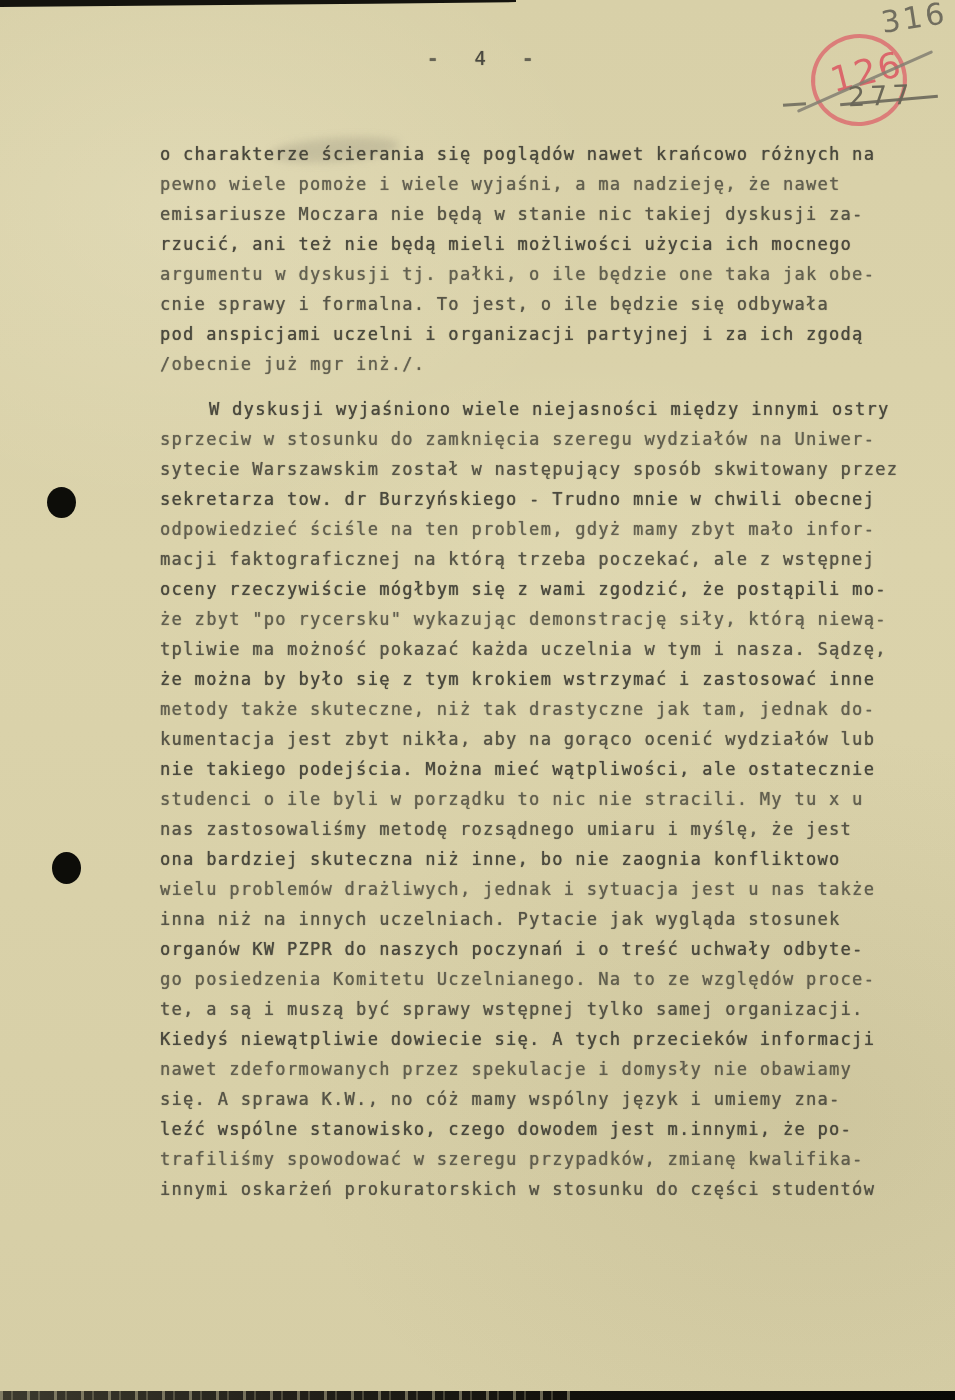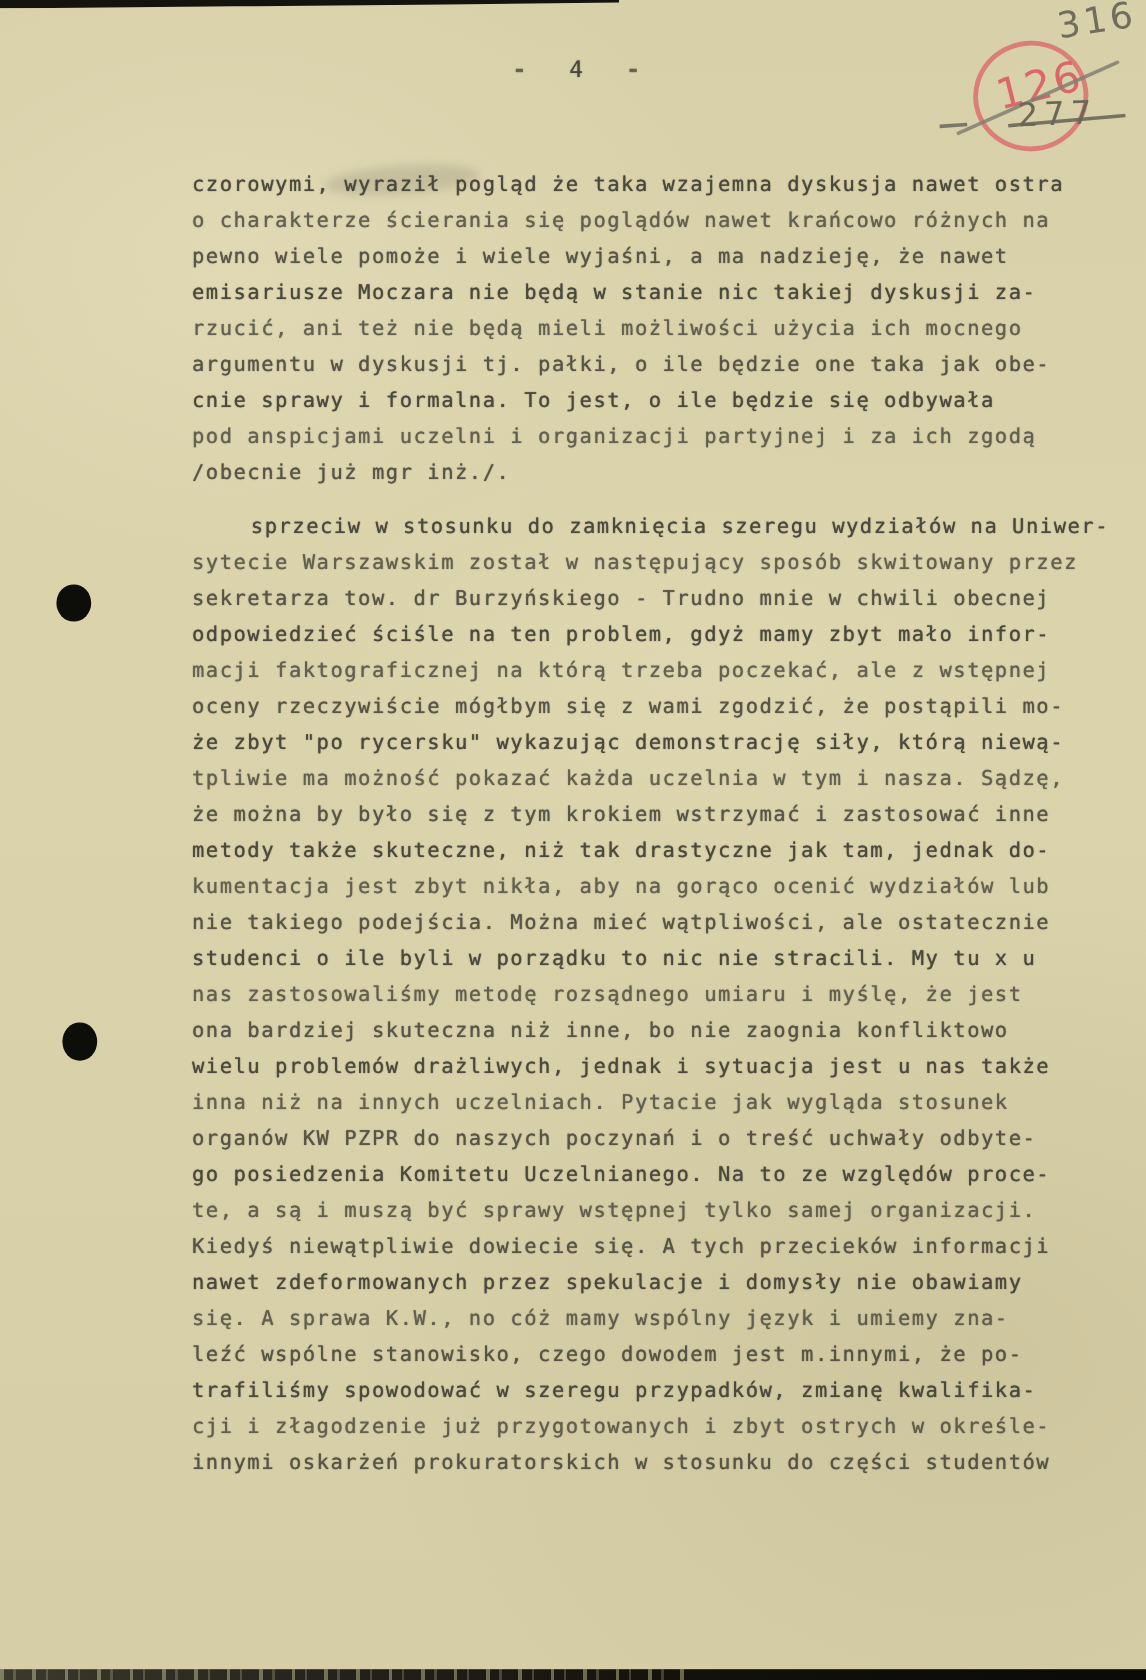--- a/index.html
+++ b/index.html
@@ -122,31 +122,31 @@
 
   <div class="pencil struck-num">277</div>
   <div class="strike-line"></div>
   <div class="small-dash"></div>
 
   <div class="hole h1"></div>
   <div class="hole h2"></div>
 
   <div class="body-text">
     <div class="para p1">
-        <div class="tline">czorowymi, wyraził pogląd że taka wzajemna dyskusja nawet ostra</div>
         <div class="tline">o charakterze ścierania się poglądów nawet krańcowo różnych na</div>
         <div class="tline">pewno wiele pomoże i wiele wyjaśni, a ma nadzieję, że nawet</div>
         <div class="tline">emisariusze Moczara nie będą w stanie nic takiej dyskusji za-</div>
         <div class="tline">rzucić, ani też nie będą mieli możliwości użycia ich mocnego</div>
         <div class="tline">argumentu w dyskusji tj. pałki, o ile będzie one taka jak obe-</div>
         <div class="tline">cnie sprawy i formalna. To jest, o ile będzie się odbywała</div>
         <div class="tline">pod anspicjami uczelni i organizacji partyjnej i za ich zgodą</div>
         <div class="tline">/obecnie już mgr inż./.</div>
       </div>
     <div class="para p2">
+        <div class="tline">W dyskusji wyjaśniono wiele niejasności między innymi ostry</div>
         <div class="tline">sprzeciw w stosunku do zamknięcia szeregu wydziałów na Uniwer-</div>
         <div class="tline">sytecie Warszawskim został w następujący sposób skwitowany przez</div>
         <div class="tline">sekretarza tow. dr Burzyńskiego - Trudno mnie w chwili obecnej</div>
         <div class="tline">odpowiedzieć ściśle na ten problem, gdyż mamy zbyt mało infor-</div>
         <div class="tline">macji faktograficznej na którą trzeba poczekać, ale z wstępnej</div>
         <div class="tline">oceny rzeczywiście mógłbym się z wami zgodzić, że postąpili mo-</div>
         <div class="tline">że zbyt "po rycersku" wykazując demonstrację siły, którą niewą-</div>
         <div class="tline">tpliwie ma możność pokazać każda uczelnia w tym i nasza. Sądzę,</div>
         <div class="tline">że można by było się z tym krokiem wstrzymać i zastosować inne</div>
         <div class="tline">metody także skuteczne, niż tak drastyczne jak tam, jednak do-</div>
@@ -158,21 +158,20 @@
         <div class="tline">wielu problemów drażliwych, jednak i sytuacja jest u nas także</div>
         <div class="tline">inna niż na innych uczelniach. Pytacie jak wygląda stosunek</div>
         <div class="tline">organów KW PZPR do naszych poczynań i o treść uchwały odbyte-</div>
         <div class="tline">go posiedzenia Komitetu Uczelnianego. Na to ze względów proce-</div>
         <div class="tline">te, a są i muszą być sprawy wstępnej tylko samej organizacji.</div>
         <div class="tline">Kiedyś niewątpliwie dowiecie się. A tych przecieków informacji</div>
         <div class="tline">nawet zdeformowanych przez spekulacje i domysły nie obawiamy</div>
         <div class="tline">się. A sprawa K.W., no cóż mamy wspólny język i umiemy zna-</div>
         <div class="tline">leźć wspólne stanowisko, czego dowodem jest m.innymi, że po-</div>
         <div class="tline">trafiliśmy spowodować w szeregu przypadków, zmianę kwalifika-</div>
-        <div class="tline">cji i złagodzenie już przygotowanych i zbyt ostrych w określe-</div>
         <div class="tline">innymi oskarżeń prokuratorskich w stosunku do części studentów</div>
       </div>
   </div>
 
   <div class="bottom-edge">
     <div class="glyph-gaps"></div>
   </div>
 
 </div>
 

